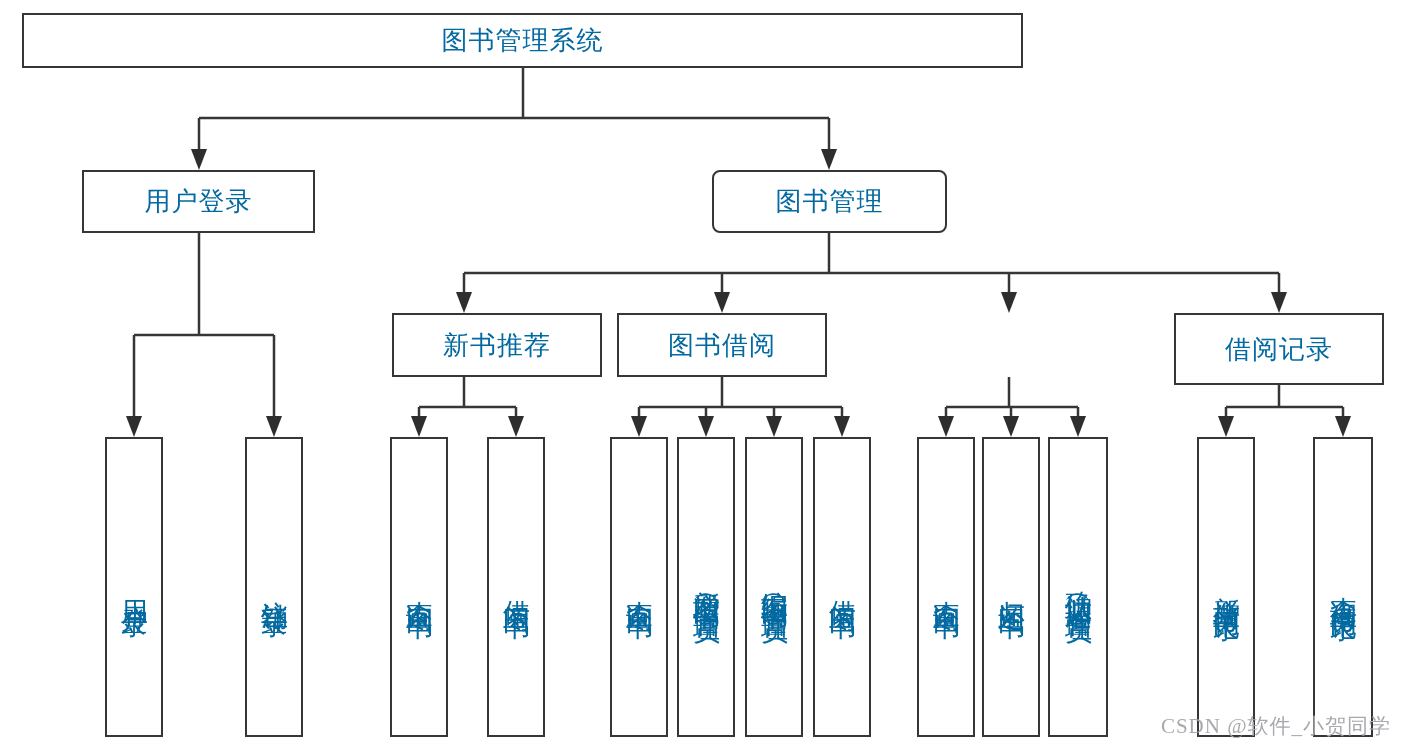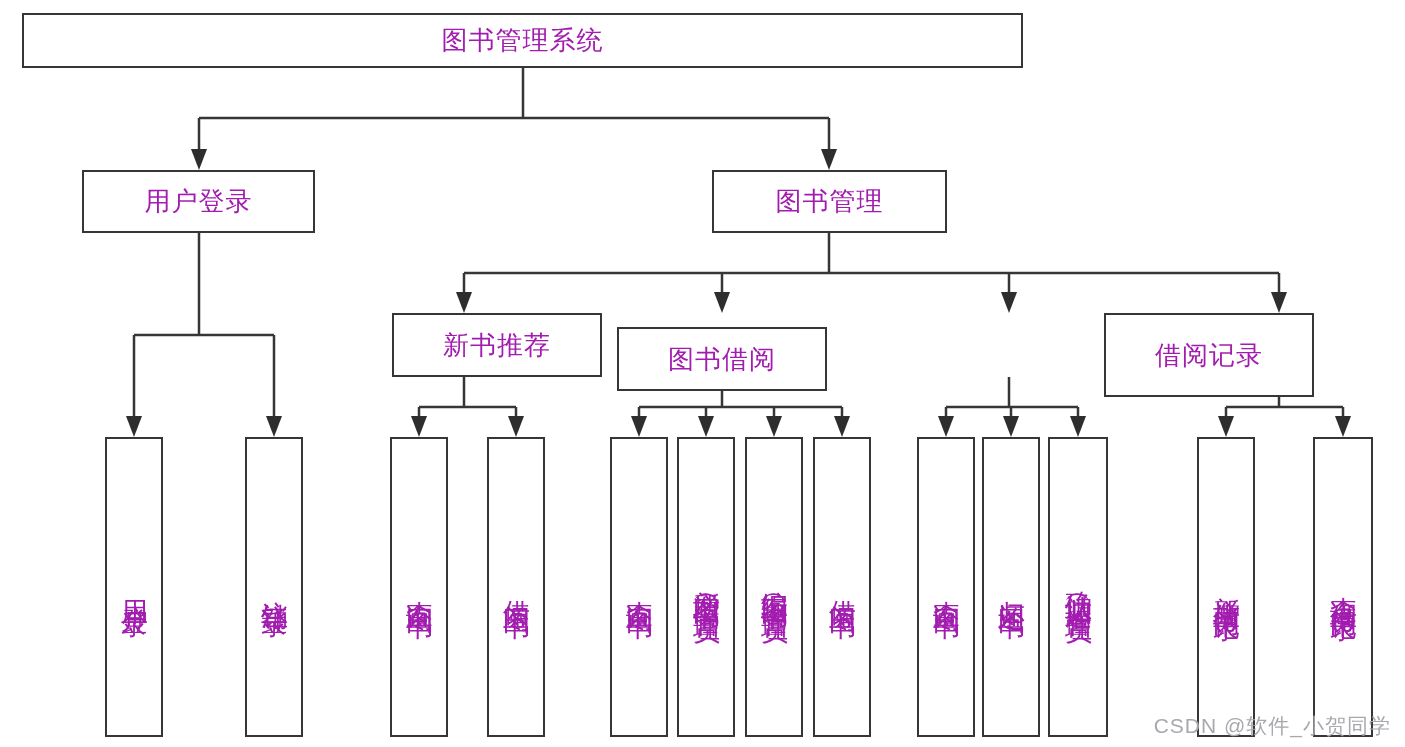--- a/index.html
+++ b/index.html
@@ -17,21 +17,21 @@
     width: 1405px; height: 747px;
   }
   .node {
     position: absolute;
     box-sizing: border-box;
     border: 2.5px solid #363636;
     background: #ffffff;
     display: flex;
     align-items: center;
     justify-content: center;
-    color: #a21caf;
+    color: #0369a1;
     text-align: center;
   }
   .h-node {
     font-size: 26px;
     letter-spacing: 1px;
     white-space: nowrap;
   }
   .v-node {
     writing-mode: vertical-rl;
     text-orientation: mixed;
@@ -82,39 +82,39 @@
       <path d="M1003,416 L1019,416 L1011,437 Z"></path>
       <path d="M1070,416 L1086,416 L1078,437 Z"></path>
       <path d="M1218,416 L1234,416 L1226,437 Z"></path>
       <path d="M1335,416 L1351,416 L1343,437 Z"></path>
     </g>
   </svg>
 
   <div class="node h-node" style="left:22px; top:13px; width:1001px; height:55px;">图书管理系统</div>
 
   <div class="node h-node" style="left:82px; top:170px; width:233px; height:63px;">用户登录</div>
-  <div class="node h-node" style="left:712px; top:170px; width:235px; height:63px;">图书管理</div>
+  <div class="node h-node" style="left:712px; top:170px; width:235px; height:63px;border-radius:8px;">图书管理</div>
 
   <div class="node h-node" style="left:359px; top:313px; width:210px; height:64px;margin-left:33px;">新书推荐</div>
-  <div class="node h-node" style="left:617px; top:327px; width:210px; height:64px;">图书借阅</div>
-  <div class="node h-node" style="left:1104px; top:313px; width:210px; height:84px;">借阅记录</div>
+  <div class="node h-node" style="left:617px; top:313px; width:210px; height:64px;">图书借阅</div>
+  <div class="node h-node" style="left:1174px; top:313px; width:210px; height:72px;">借阅记录</div>
 
   <div class="node v-node" style="left:105px; top:437px; width:58px; height:300px;">用户登录</div>
   <div class="node v-node" style="left:245px; top:437px; width:58px; height:300px;">注销登录</div>
 
   <div class="node v-node" style="left:390px; top:437px; width:58px; height:300px;">查询图书</div>
   <div class="node v-node" style="left:487px; top:437px; width:58px; height:300px;">借阅图书</div>
 
   <div class="node v-node" style="left:610px; top:437px; width:58px; height:300px;">查询图书</div>
   <div class="node v-node" style="left:677px; top:437px; width:58px; height:300px;">新增图书（管理员）</div>
   <div class="node v-node" style="left:745px; top:437px; width:58px; height:300px;">编辑图书（管理员）</div>
   <div class="node v-node" style="left:813px; top:437px; width:58px; height:300px;">借阅图书</div>
 
   <div class="node v-node" style="left:917px; top:437px; width:58px; height:300px;">查询图书</div>
   <div class="node v-node" style="left:982px; top:437px; width:58px; height:300px;">归还图书</div>
   <div class="node v-node" style="left:1048px; top:437px; width:60px; height:300px;">确认归还（管理员）</div>
 
   <div class="node v-node" style="left:1197px; top:437px; width:58px; height:300px;">新增借阅记录</div>
   <div class="node v-node" style="left:1313px; top:437px; width:60px; height:300px;">查询借阅记录</div>
 
-  <div class="watermark" style="right:14px; top:712px;">CSDN @软件_小贺同学</div>
+  <div class="watermark" style="right:14px; top:712px;font-family:Liberation Serif, serif;">CSDN @软件_小贺同学</div>
 
 </div>
 
 </body></html>

